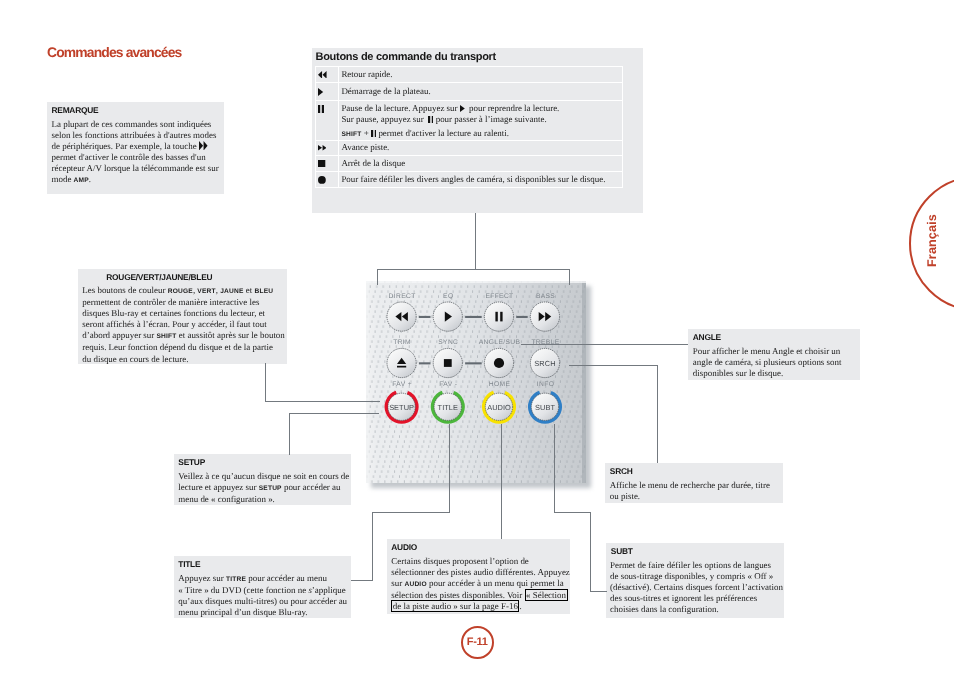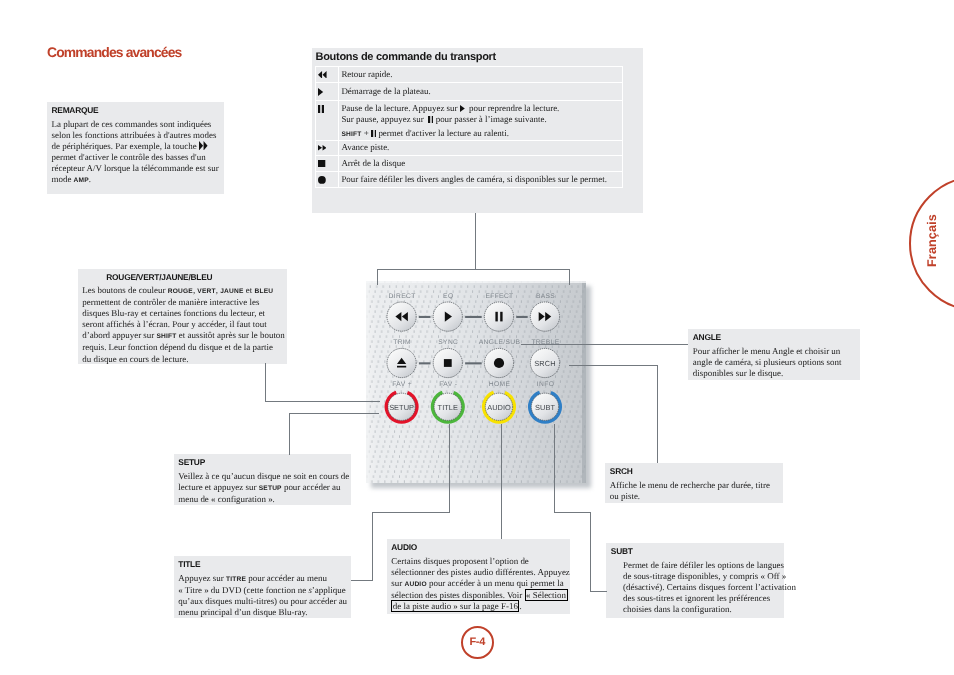--- a/index.html
+++ b/index.html
@@ -111,40 +111,40 @@
   <tr style="height:16px;">
             <td class="ic"><svg class="ico" width="7.3" height="7.3" viewBox="0 0 7.3 7.3" style="">
                 <rect x="0" y="0" width="7.3" height="7.3" fill="#111"></rect>
               </svg></td>
             <td class="tx">Arrêt de la disque</td>
           </tr>
   <tr style="height:16.1px;">
             <td class="ic"><svg class="ico" width="7.8" height="7.8" viewBox="0 0 7.8 7.8" style="">
                 <circle cx="3.9" cy="3.9" r="3.9" fill="#111"></circle>
               </svg></td>
-            <td class="tx">Pour faire défiler les divers angles de caméra, si disponibles sur le permet.</td>
+            <td class="tx">Pour faire défiler les divers angles de caméra, si disponibles sur le disque.</td>
           </tr>
   </tbody>
       </table>
 </div>
 <div class="box" style="left:77.5px;top:268.5px;width:209px;height:95px;">
   <div class="hd" style="position:absolute;left:4.8px;top:3px;margin-left:24px;">ROUGE/VERT/JAUNE/BLEU</div>
   <div class="bd" style="position:absolute;left:4.8px;top:16.5px;width:210px;">Les boutons de couleur <span class="sc">ROUGE</span>, <span class="sc">VERT</span>, <span class="sc">JAUNE</span> et <span class="sc">BLEU</span><br>permettent de contrôler de manière interactive les<br>disques Blu-ray et certaines fonctions du lecteur, et<br>seront affichés à l’écran. Pour y accéder, il faut tout<br>d’abord appuyer sur <span class="sc">SHIFT</span> et aussitôt après sur le bouton<br>requis. Leur fonction dépend du disque et de la partie<br>du disque en cours de lecture.</div>
 </div>
 <div class="box" style="left:688px;top:329px;width:172px;height:51px;">
   <div class="hd" style="position:absolute;left:4.8px;top:3px;">ANGLE</div>
   <div class="bd" style="position:absolute;left:4.8px;top:16.5px;width:232px;">Pour afficher le menu Angle et choisir un<br>angle de caméra, si plusieurs options sont<br>disponibles sur le disque.</div>
 </div>
 <div class="box" style="left:605px;top:463px;width:178px;height:40px;">
   <div class="hd" style="position:absolute;left:4.8px;top:3px;">SRCH</div>
   <div class="bd" style="position:absolute;left:4.8px;top:16.5px;width:238px;">Affiche le menu de recherche par durée, titre<br>ou piste.</div>
 </div>
 <div class="box" style="left:606px;top:543px;width:178px;height:75px;">
   <div class="hd" style="position:absolute;left:4.8px;top:3px;">SUBT</div>
-  <div class="bd" style="position:absolute;left:17px;top:16.5px;width:238px;">Permet de faire défiler les options de langues<br>de sous-titrage disponibles, y compris « Off »<br>(désactivé). Certains disques forcent l’activation<br>des sous-titres et ignorent les préférences<br>choisies dans la configuration.</div>
+  <div class="bd" style="position:absolute;left:4px;top:16.5px;width:238px;">Permet de faire défiler les options de langues<br>de sous-titrage disponibles, y compris « Off »<br>(désactivé). Certains disques forcent l’activation<br>des sous-titres et ignorent les préférences<br>choisies dans la configuration.</div>
 </div>
 <div class="box" style="left:173.5px;top:454px;width:177px;height:51px;">
   <div class="hd" style="position:absolute;left:4.8px;top:3px;">SETUP</div>
   <div class="bd" style="position:absolute;left:4.8px;top:16.5px;width:237px;">Veillez à ce qu’aucun disque ne soit en cours de<br>lecture et appuyez sur <span class="sc">SETUP</span> pour accéder au<br>menu de « configuration ».</div>
 </div>
 <div class="box" style="left:173.5px;top:556px;width:177px;height:62px;">
   <div class="hd" style="position:absolute;left:4.8px;top:3px;">TITLE</div>
   <div class="bd" style="position:absolute;left:4.8px;top:16.5px;width:237px;">Appuyez sur <span class="sc">TITRE</span> pour accéder au menu<br>« Titre » du DVD (cette fonction ne <span class="it">s</span>’applique<br>qu’aux disques multi-titres) ou pour accéder au<br>menu principal d’un disque Blu-ray.</div>
 </div>
 <div class="box" style="left:386.5px;top:539px;width:183.5px;height:75px;">
@@ -284,19 +284,19 @@
 <div class="ln" style="left:448.5px;top:424px;width:1px;height:88px;"></div>
 <div class="ln" style="left:371.5px;top:511.5px;width:78px;height:1px;"></div>
 <div class="ln" style="left:371.5px;top:511.5px;width:1px;height:69px;"></div>
 <div class="ln" style="left:350.5px;top:580px;width:22px;height:1px;"></div>
 <div class="ln" style="left:501px;top:424px;width:1px;height:115px;"></div>
 <div class="ln" style="left:553.5px;top:424px;width:1px;height:88px;"></div>
 <div class="ln" style="left:553.5px;top:511.5px;width:37px;height:1px;"></div>
 <div class="ln" style="left:589.5px;top:511.5px;width:1px;height:80px;"></div>
 <div class="ln" style="left:589.5px;top:591px;width:17px;height:1px;"></div>
 <div id="pgnum">
-      <span>F-4</span>
+      <span>F-11</span>
     </div>
 <div id="langtab"></div>
 <div id="langlabel">
       <span>Français</span>
     </div>
 </div>
 
 </body></html>

